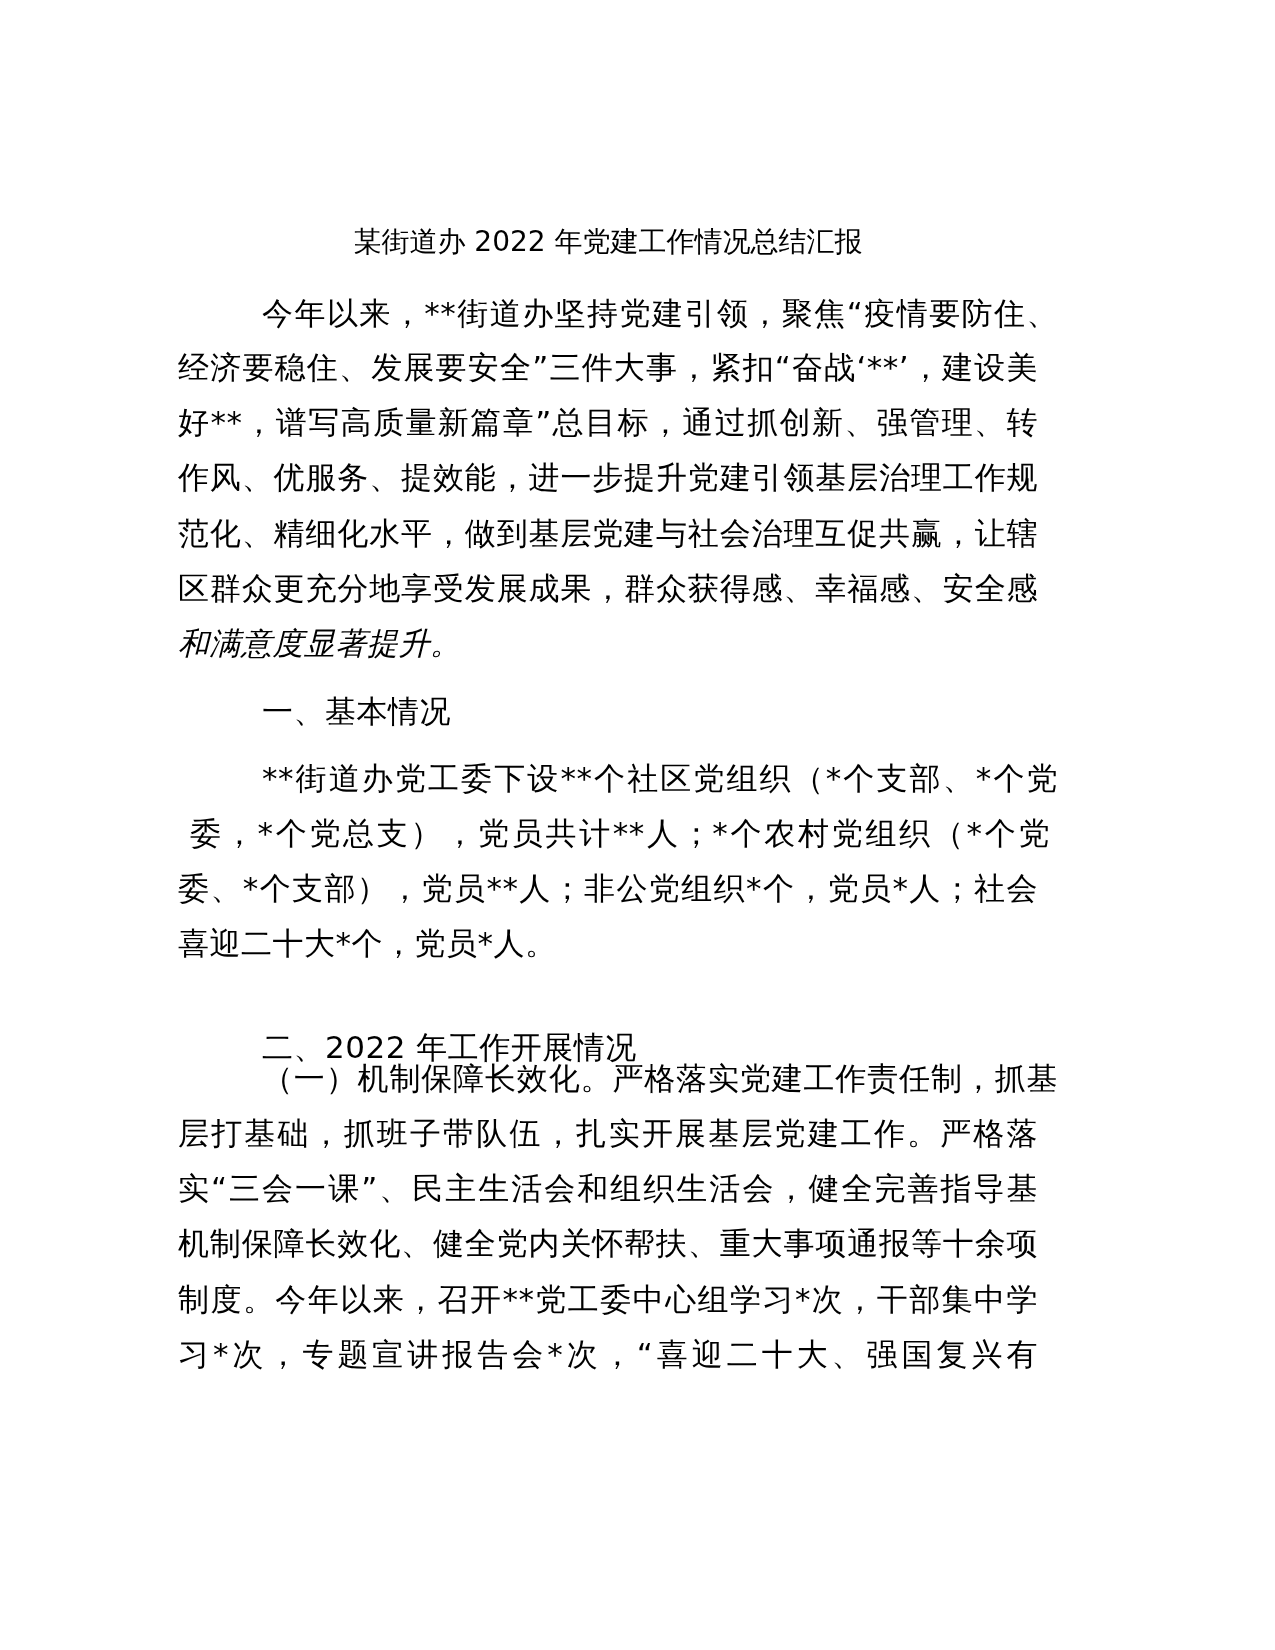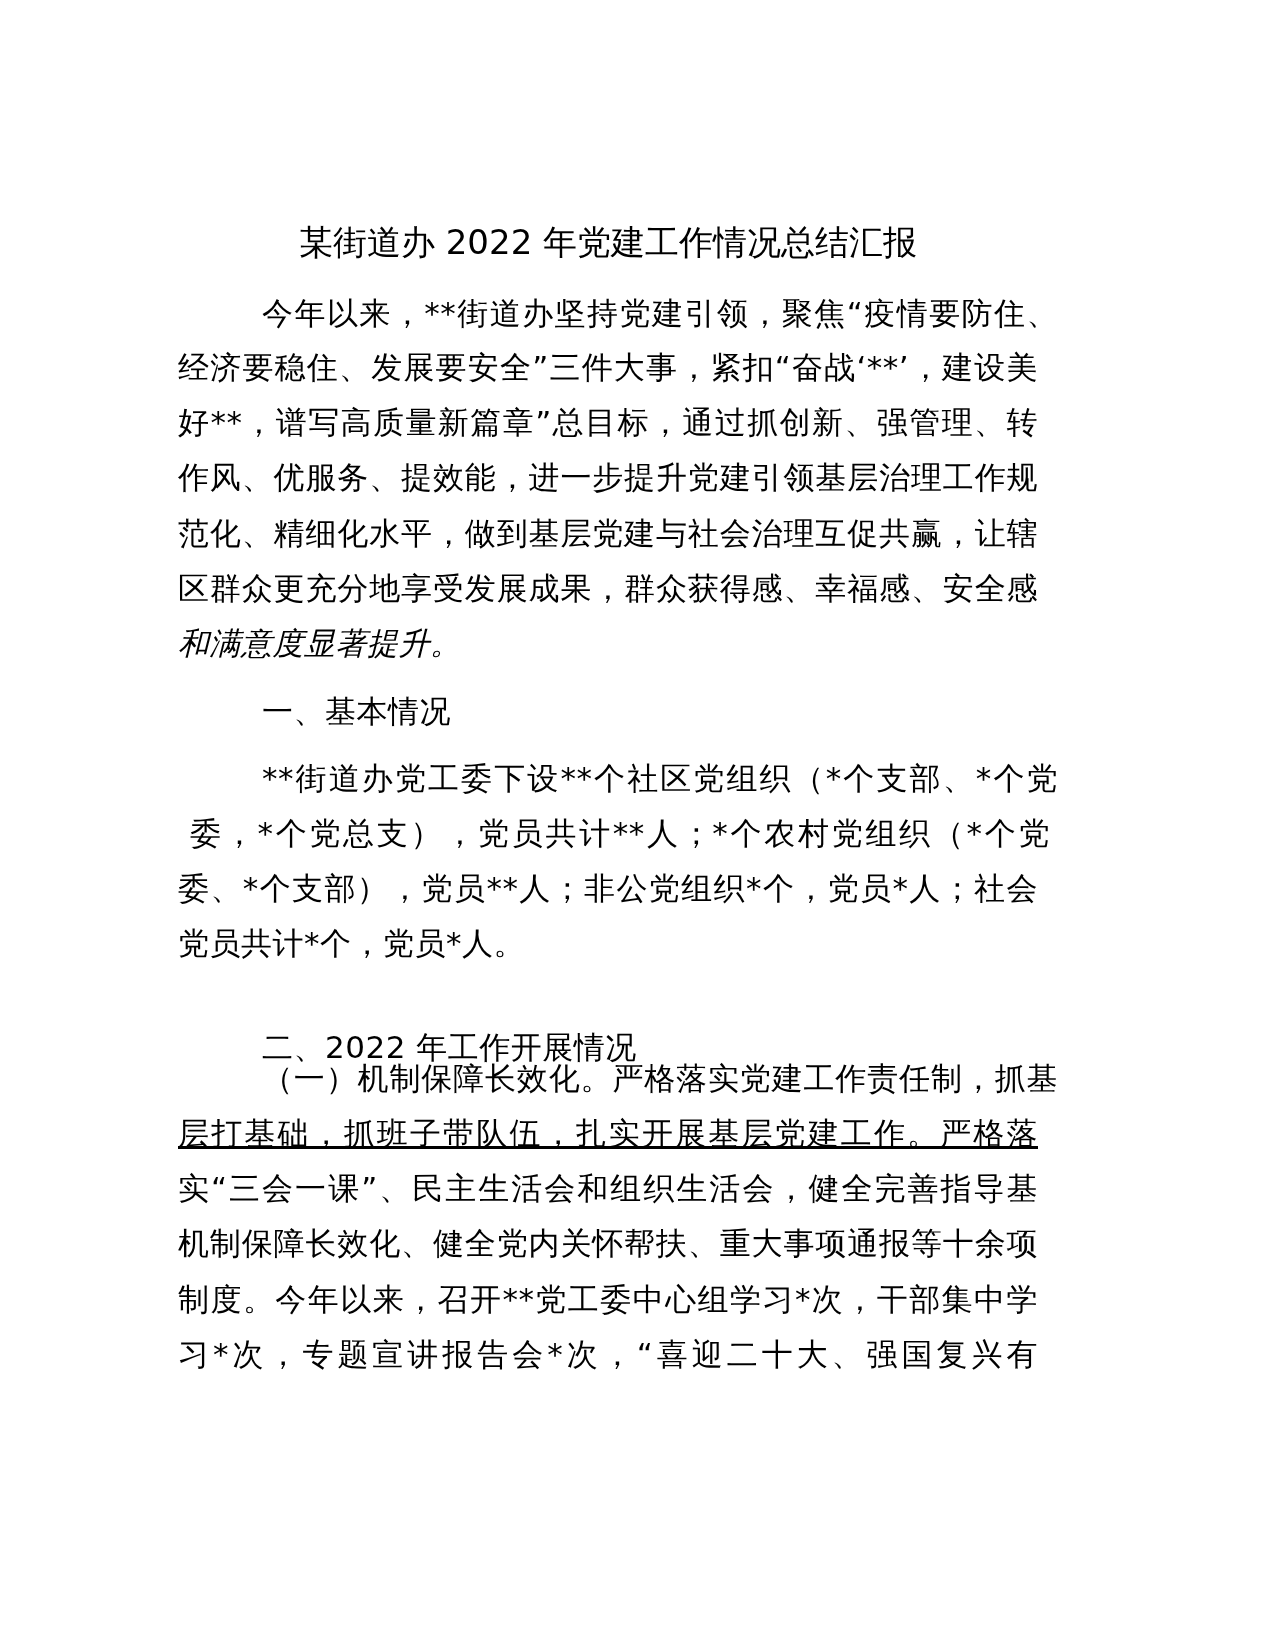--- a/index.html
+++ b/index.html
@@ -20,21 +20,21 @@
       left: 178px;
       top: 0;
       width: 860px;
     }
     .title {
       position: absolute;
       left: 0;
       top: 214px;
       width: 860px;
       text-align: center;
-      font-size: 34px;
+      font-size: 28px;
       line-height: 56px;
       letter-spacing: 0px;
       white-space: nowrap;
     }
     .line {
       position: absolute;
       left: 0;
       font-size: 31px;
       line-height: 54px;
       height: 54px;
@@ -61,23 +61,23 @@
   <div class="line just" style="top:450px;">作风、优服务、提效能，进一步提升党建引领基层治理工作规</div>
   <div class="line just" style="top:506px;">范化、精细化水平，做到基层党建与社会治理互促共赢，让辖</div>
   <div class="line just" style="top:561px;">区群众更充分地享受发展成果，群众获得感、幸福感、安全感</div>
   <div class="line" style="top:616px;font-style:italic;">和满意度显著提升。</div>
 
   <div class="line indent" style="top:684px;">一、基本情况</div>
 
   <div class="line indent just" style="top:751px;">**街道办党工委下设**个社区党组织（*个支部、*个党</div>
   <div class="line just" style="top:806px;margin-left:12px;">委，*个党总支），党员共计**人；*个农村党组织（*个党</div>
   <div class="line just" style="top:861px;">委、*个支部），党员**人；非公党组织*个，党员*人；社会</div>
-  <div class="line" style="top:916px;">党员共计*个，党员*人。</div>
+  <div class="line" style="top:916px;">喜迎二十大*个，党员*人。</div>
 
   <div class="line indent" style="top:1020px;">二、2022 年工作开展情况</div>
 
   <div class="line indent just" style="top:1051px;">（一）机制保障长效化。严格落实党建工作责任制，抓基</div>
-  <div class="line just" style="top:1106px;text-decoration:underline;">层打基础，抓班子带队伍，扎实开展基层党建工作。严格落</div>
+  <div class="line just" style="top:1106px;">层打基础，抓班子带队伍，扎实开展基层党建工作。严格落</div>
   <div class="line just" style="top:1161px;">实“三会一课”、民主生活会和组织生活会，健全完善指导基</div>
   <div class="line just" style="top:1216px;">机制保障长效化、健全党内关怀帮扶、重大事项通报等十余项</div>
   <div class="line just" style="top:1272px;">制度。今年以来，召开**党工委中心组学习*次，干部集中学</div>
   <div class="line just" style="top:1327px;">习*次，专题宣讲报告会*次，“喜迎二十大、强国复兴有</div>
 </div>
 
 </body></html>

